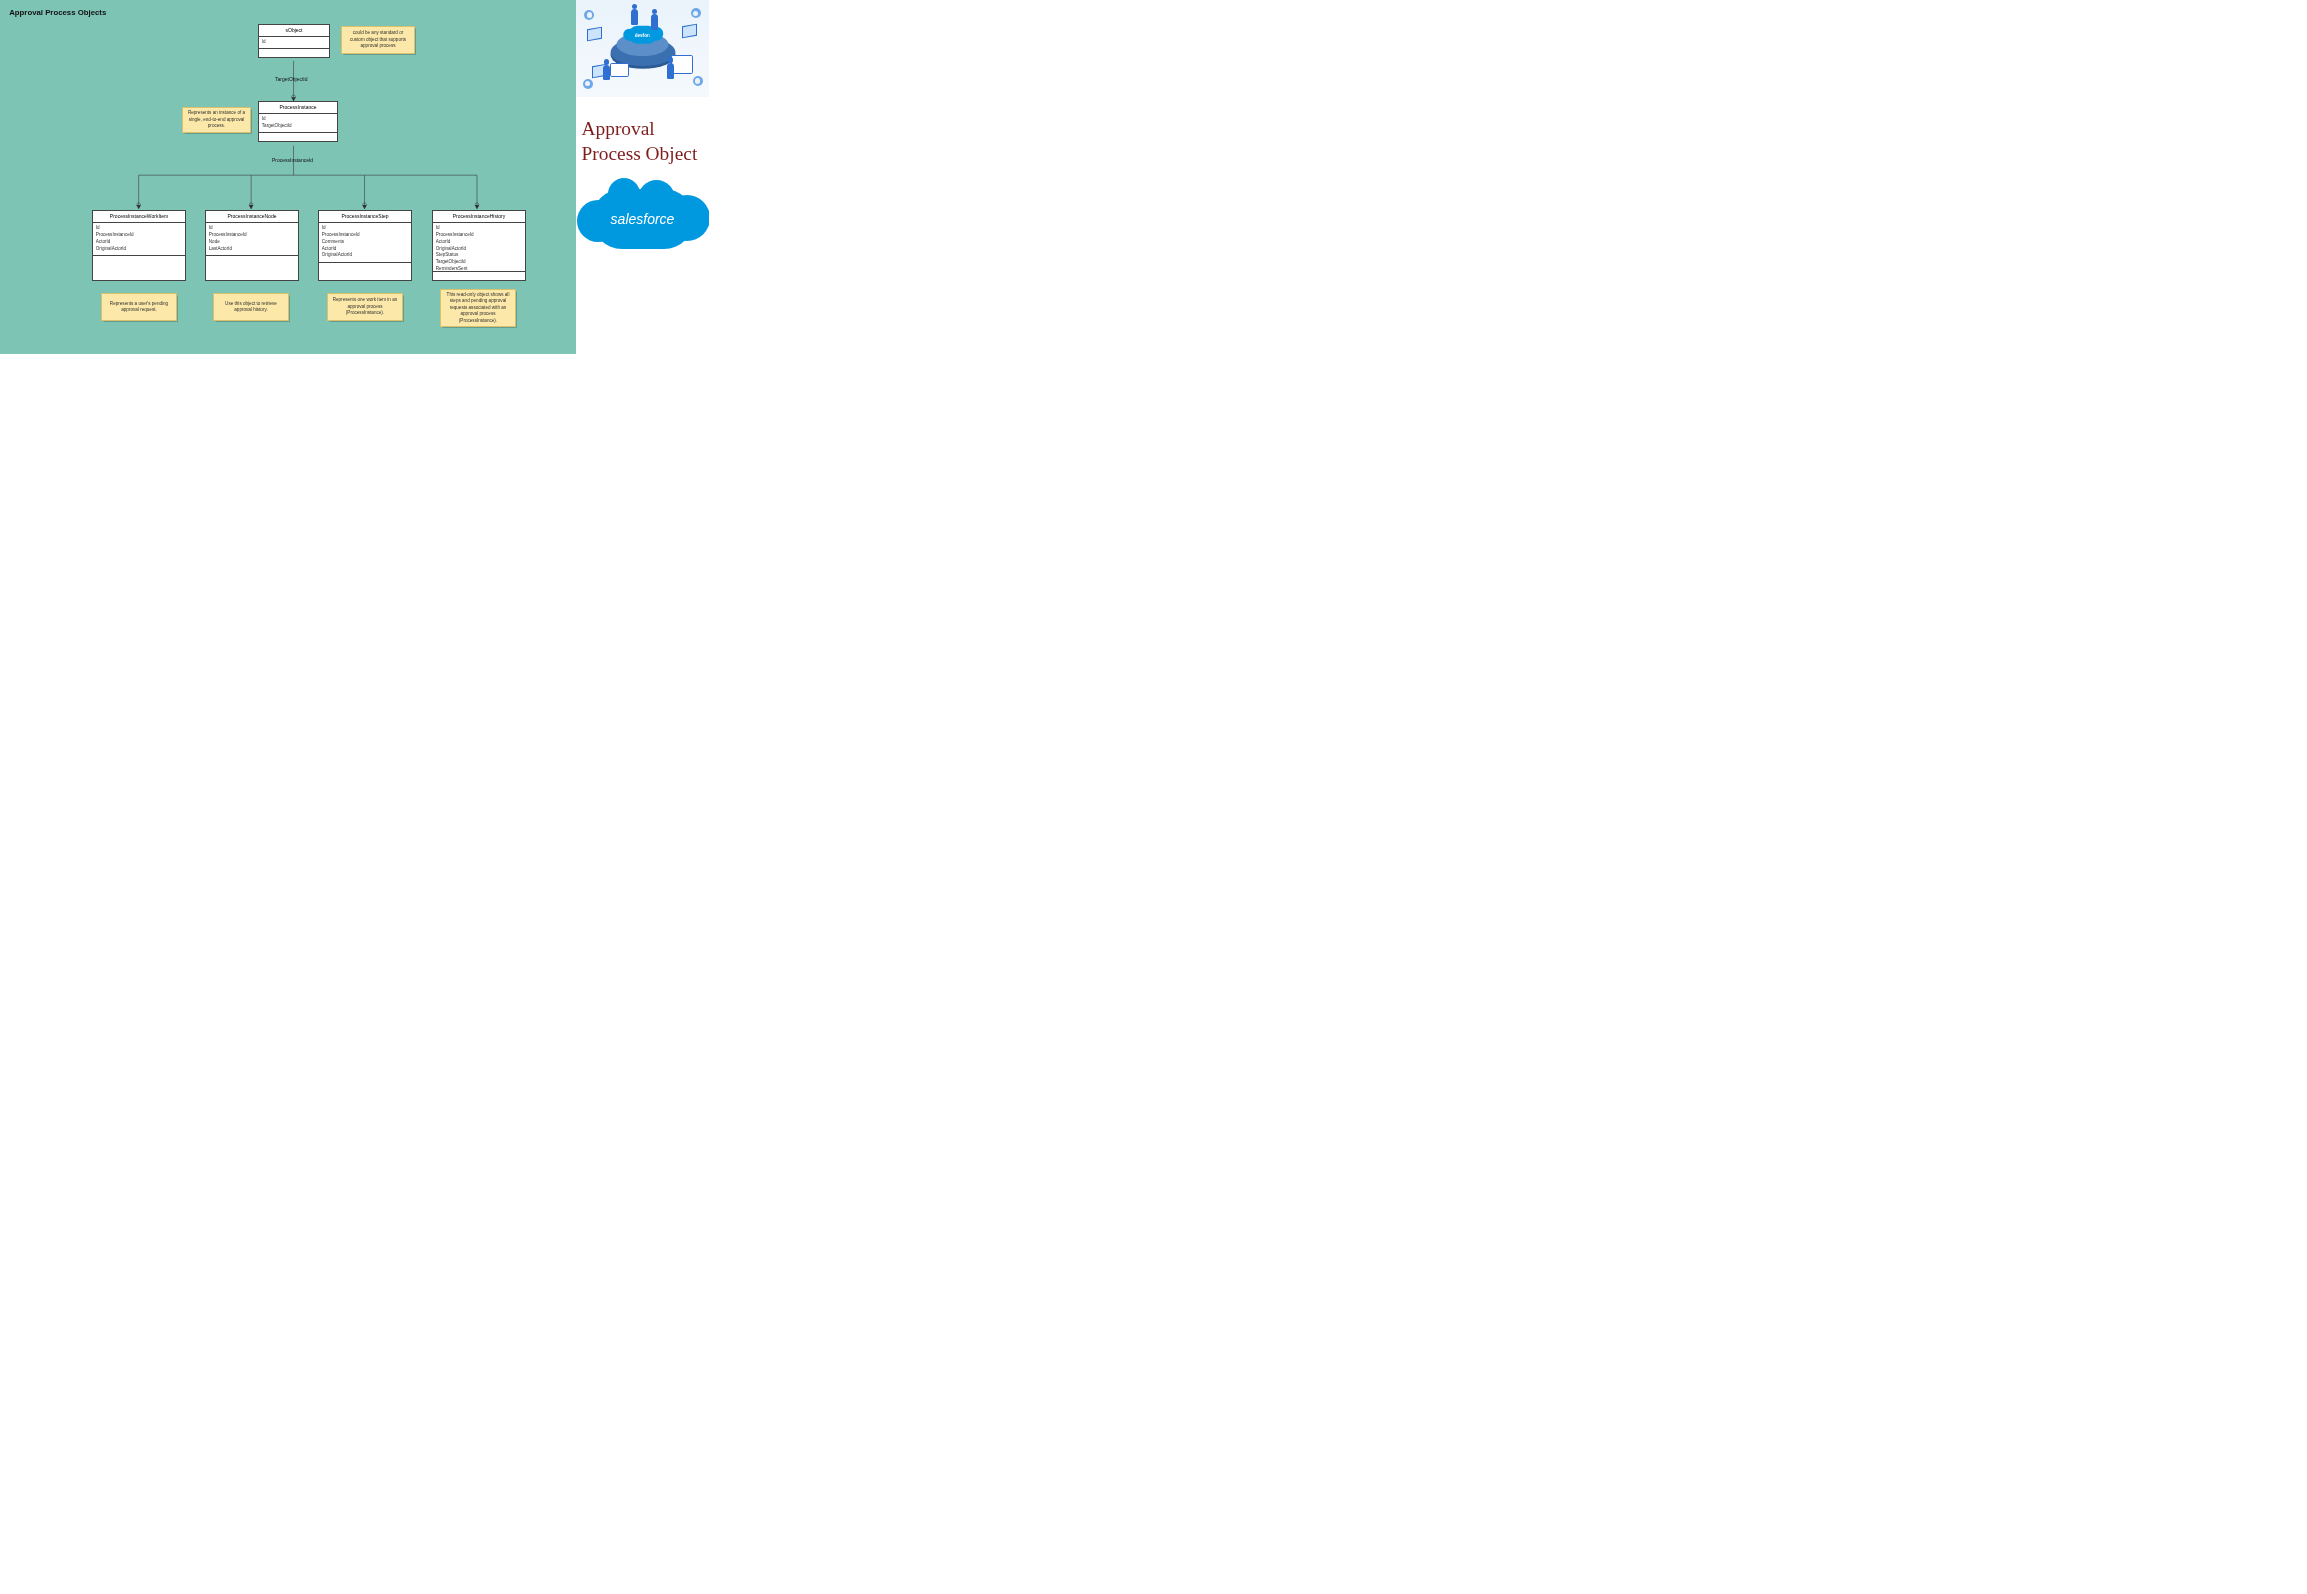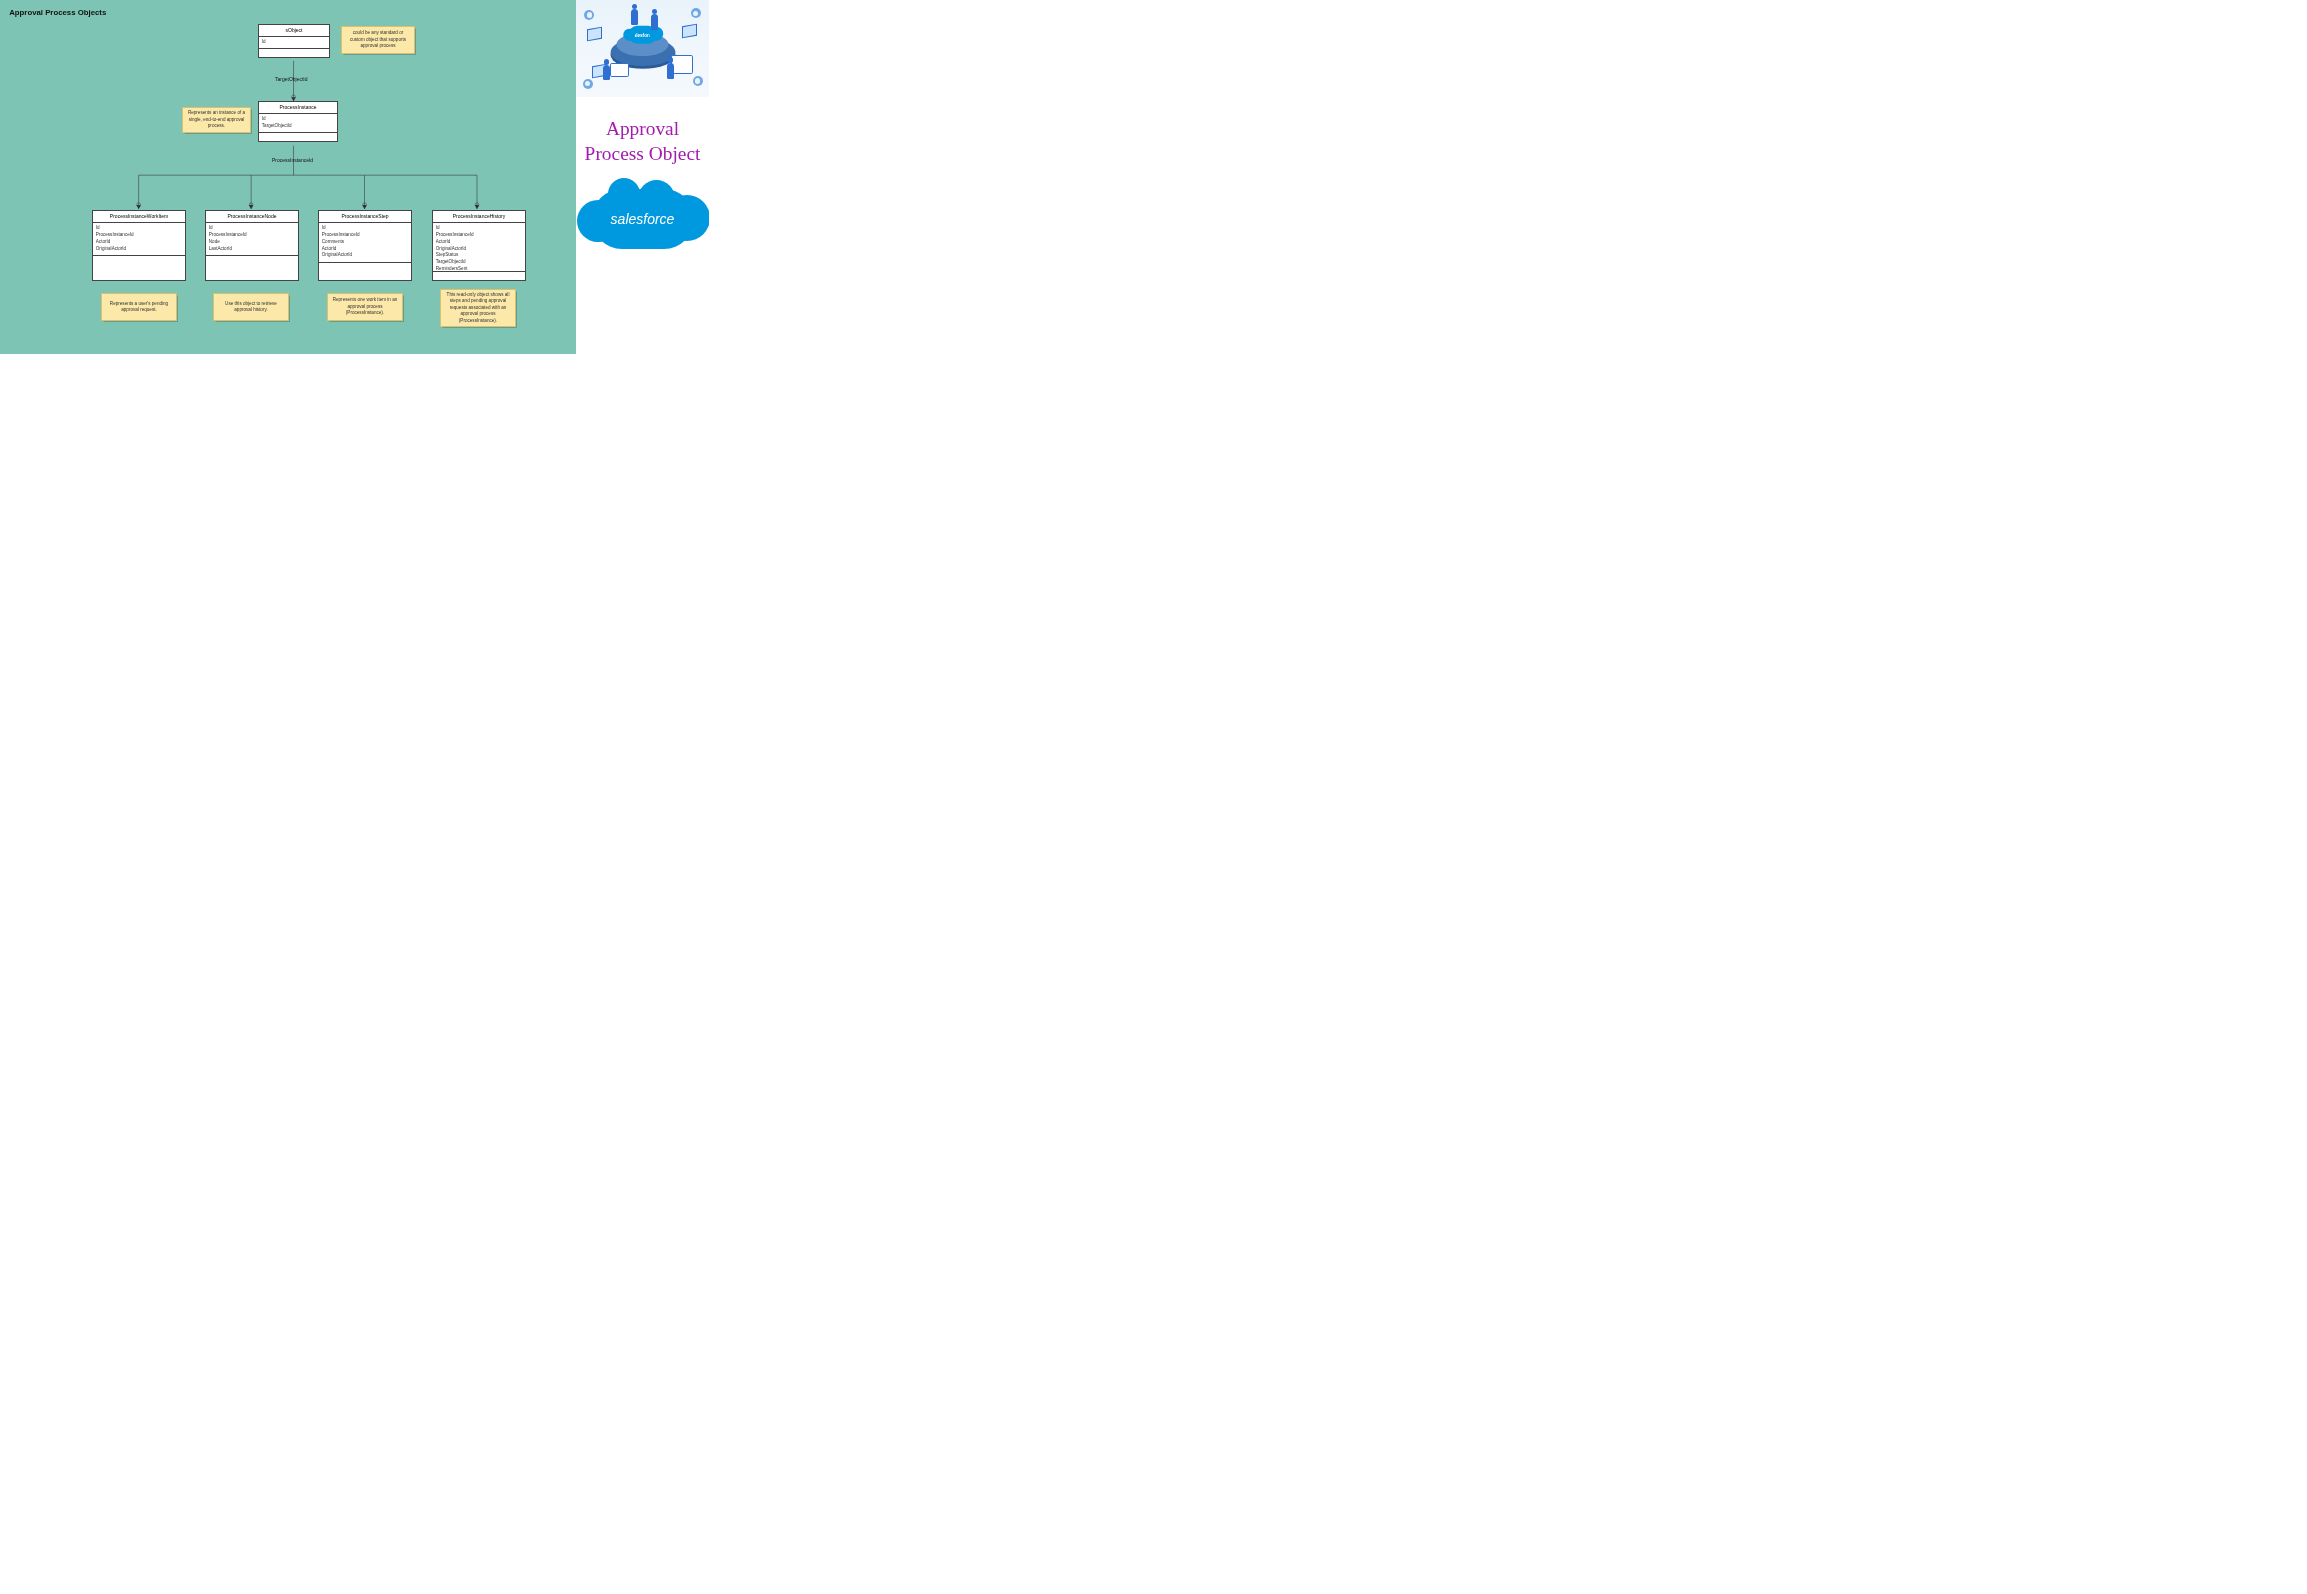--- a/index.html
+++ b/index.html
@@ -144,22 +144,21 @@
   }
   .screen {
     position:absolute; width:20px; height:16.6px; background:#fff; border:1.4px solid #2e6fd1; border-radius:1.8px;
   }
   .stack {
     position:absolute; width:13px; height:10px; background:#cbe3fb; border:0.9px solid #2e6fd1; transform:skewY(-10deg);
   }
   .side-title {
     margin-top: 18.5px;
     font-size: 19.4px;
-    text-align: center;
-    color: #a21caf;
+    color: #7f1d1d;
     font-family: Georgia, 'Times New Roman', serif;
     line-height: 1.3;
     padding: 0 5.5px;
   }
   .cloud-lg {
     margin-top: 23px;
     position: relative;
     width: 102px;
     height: 60px;
     background: #0099e0;

